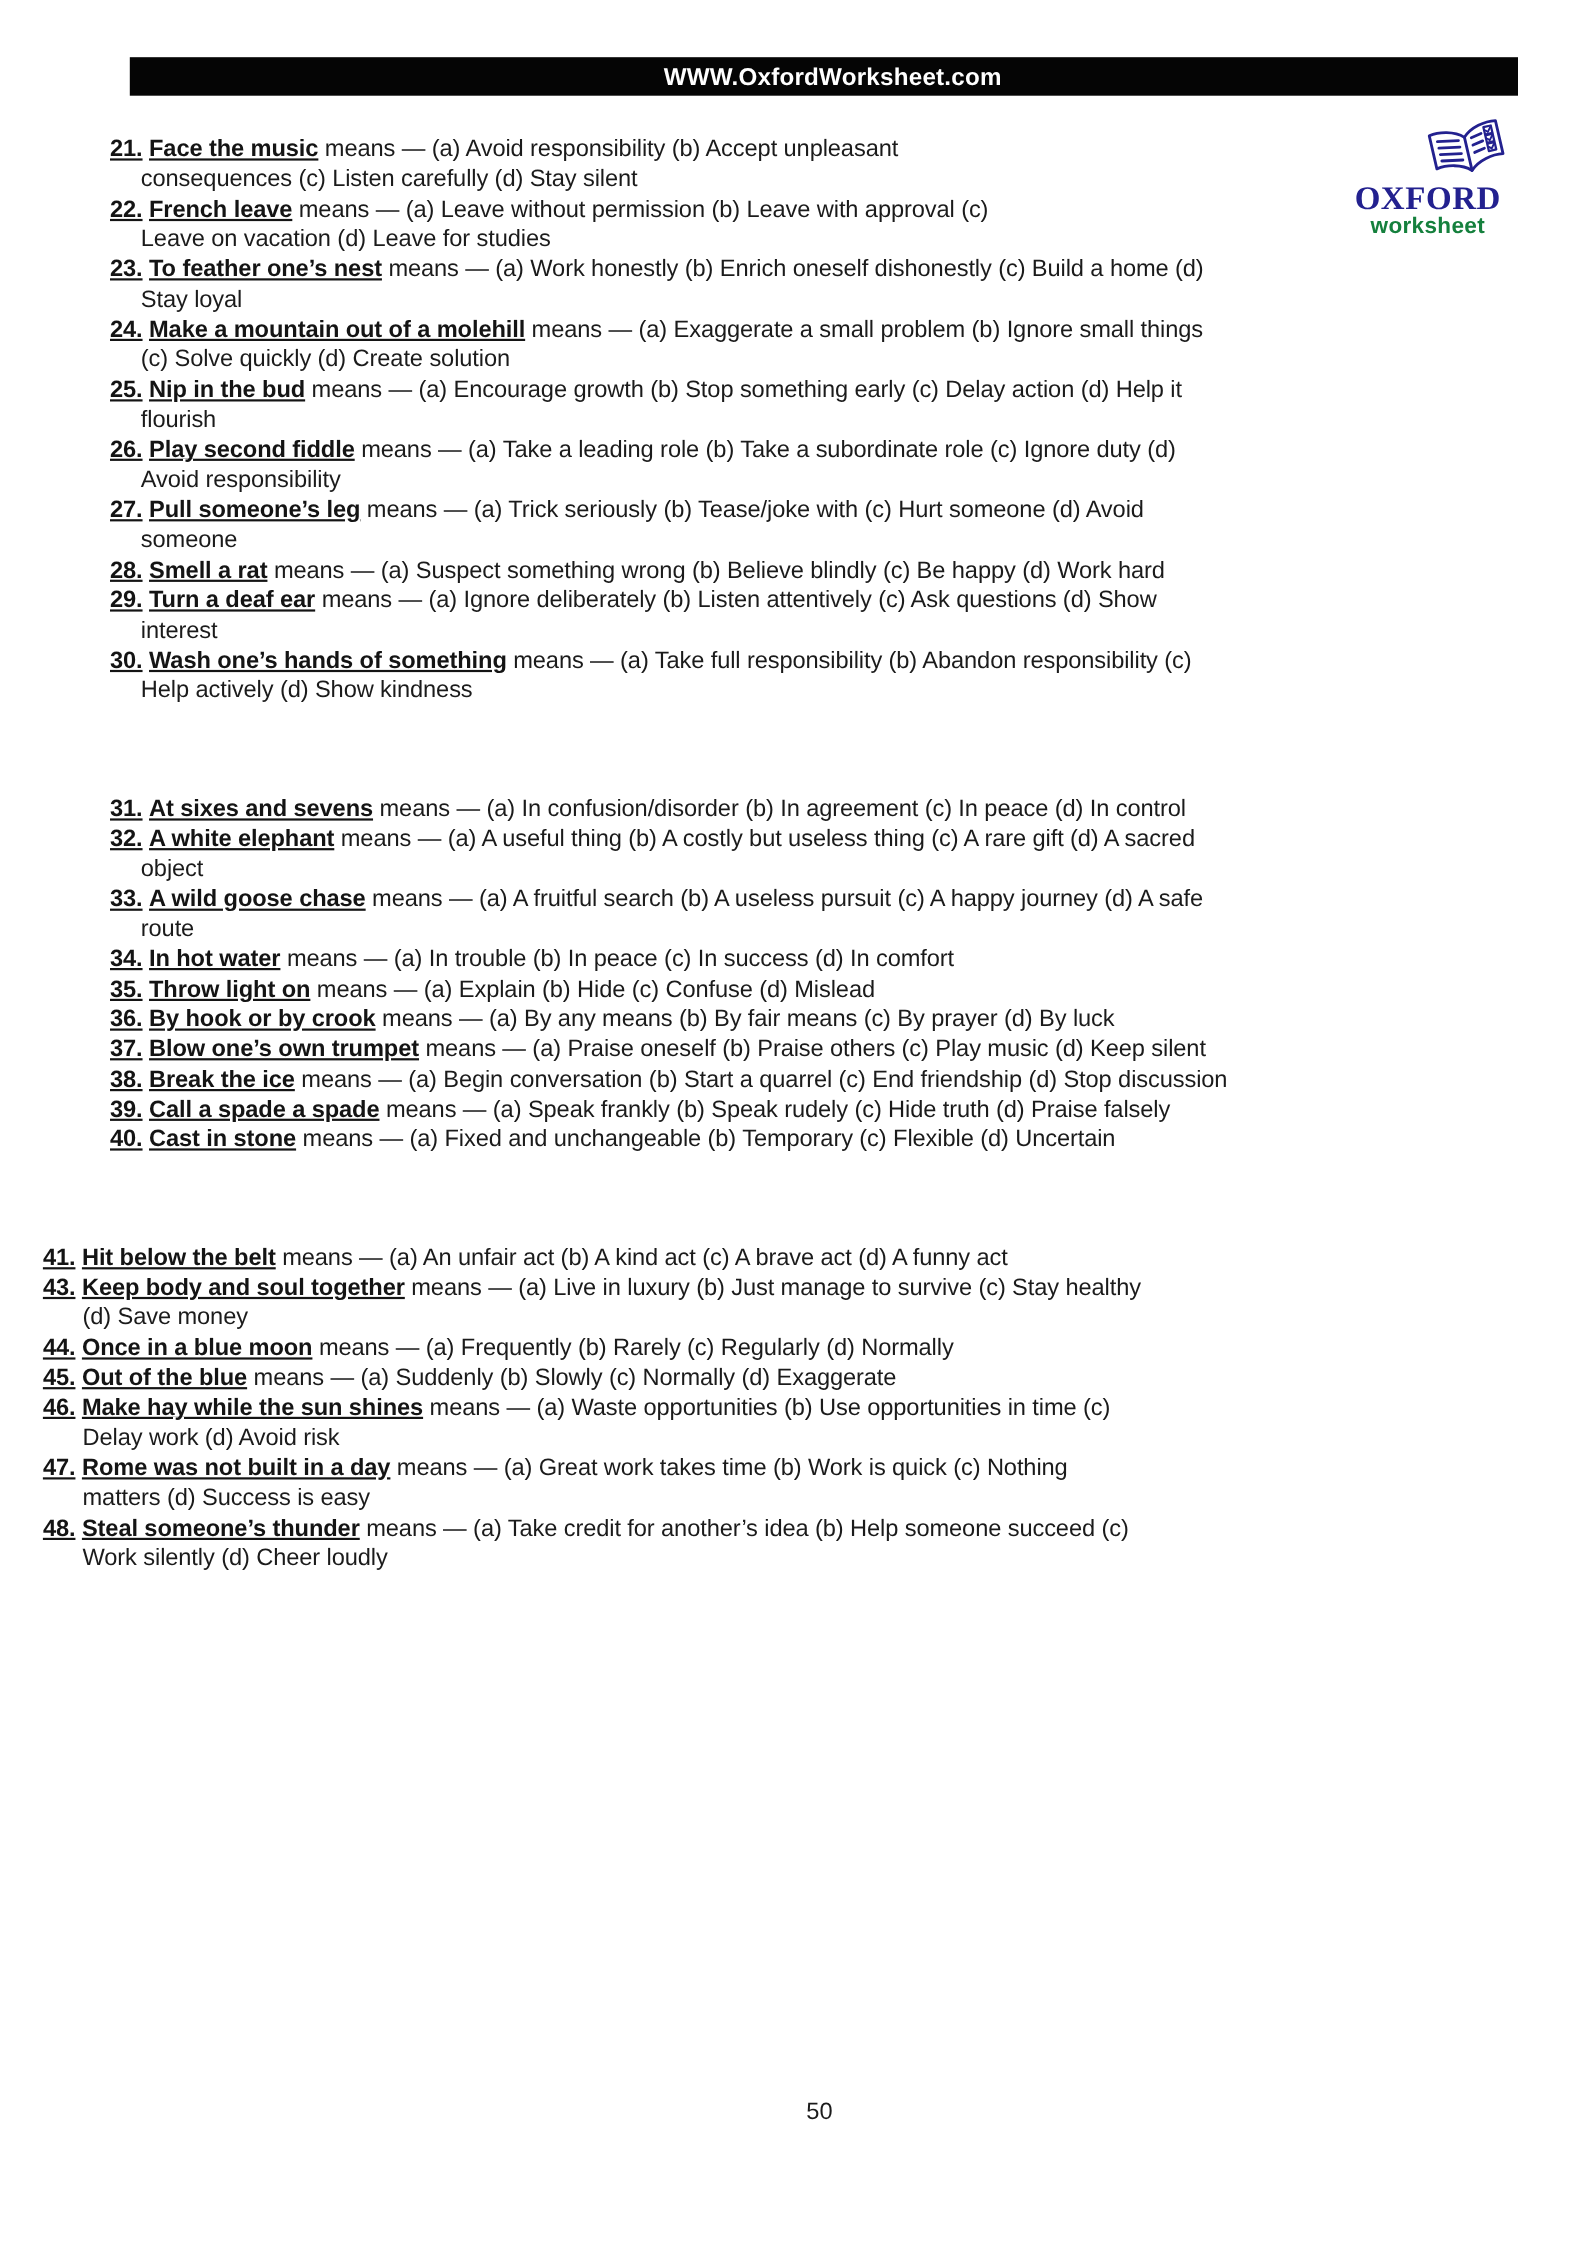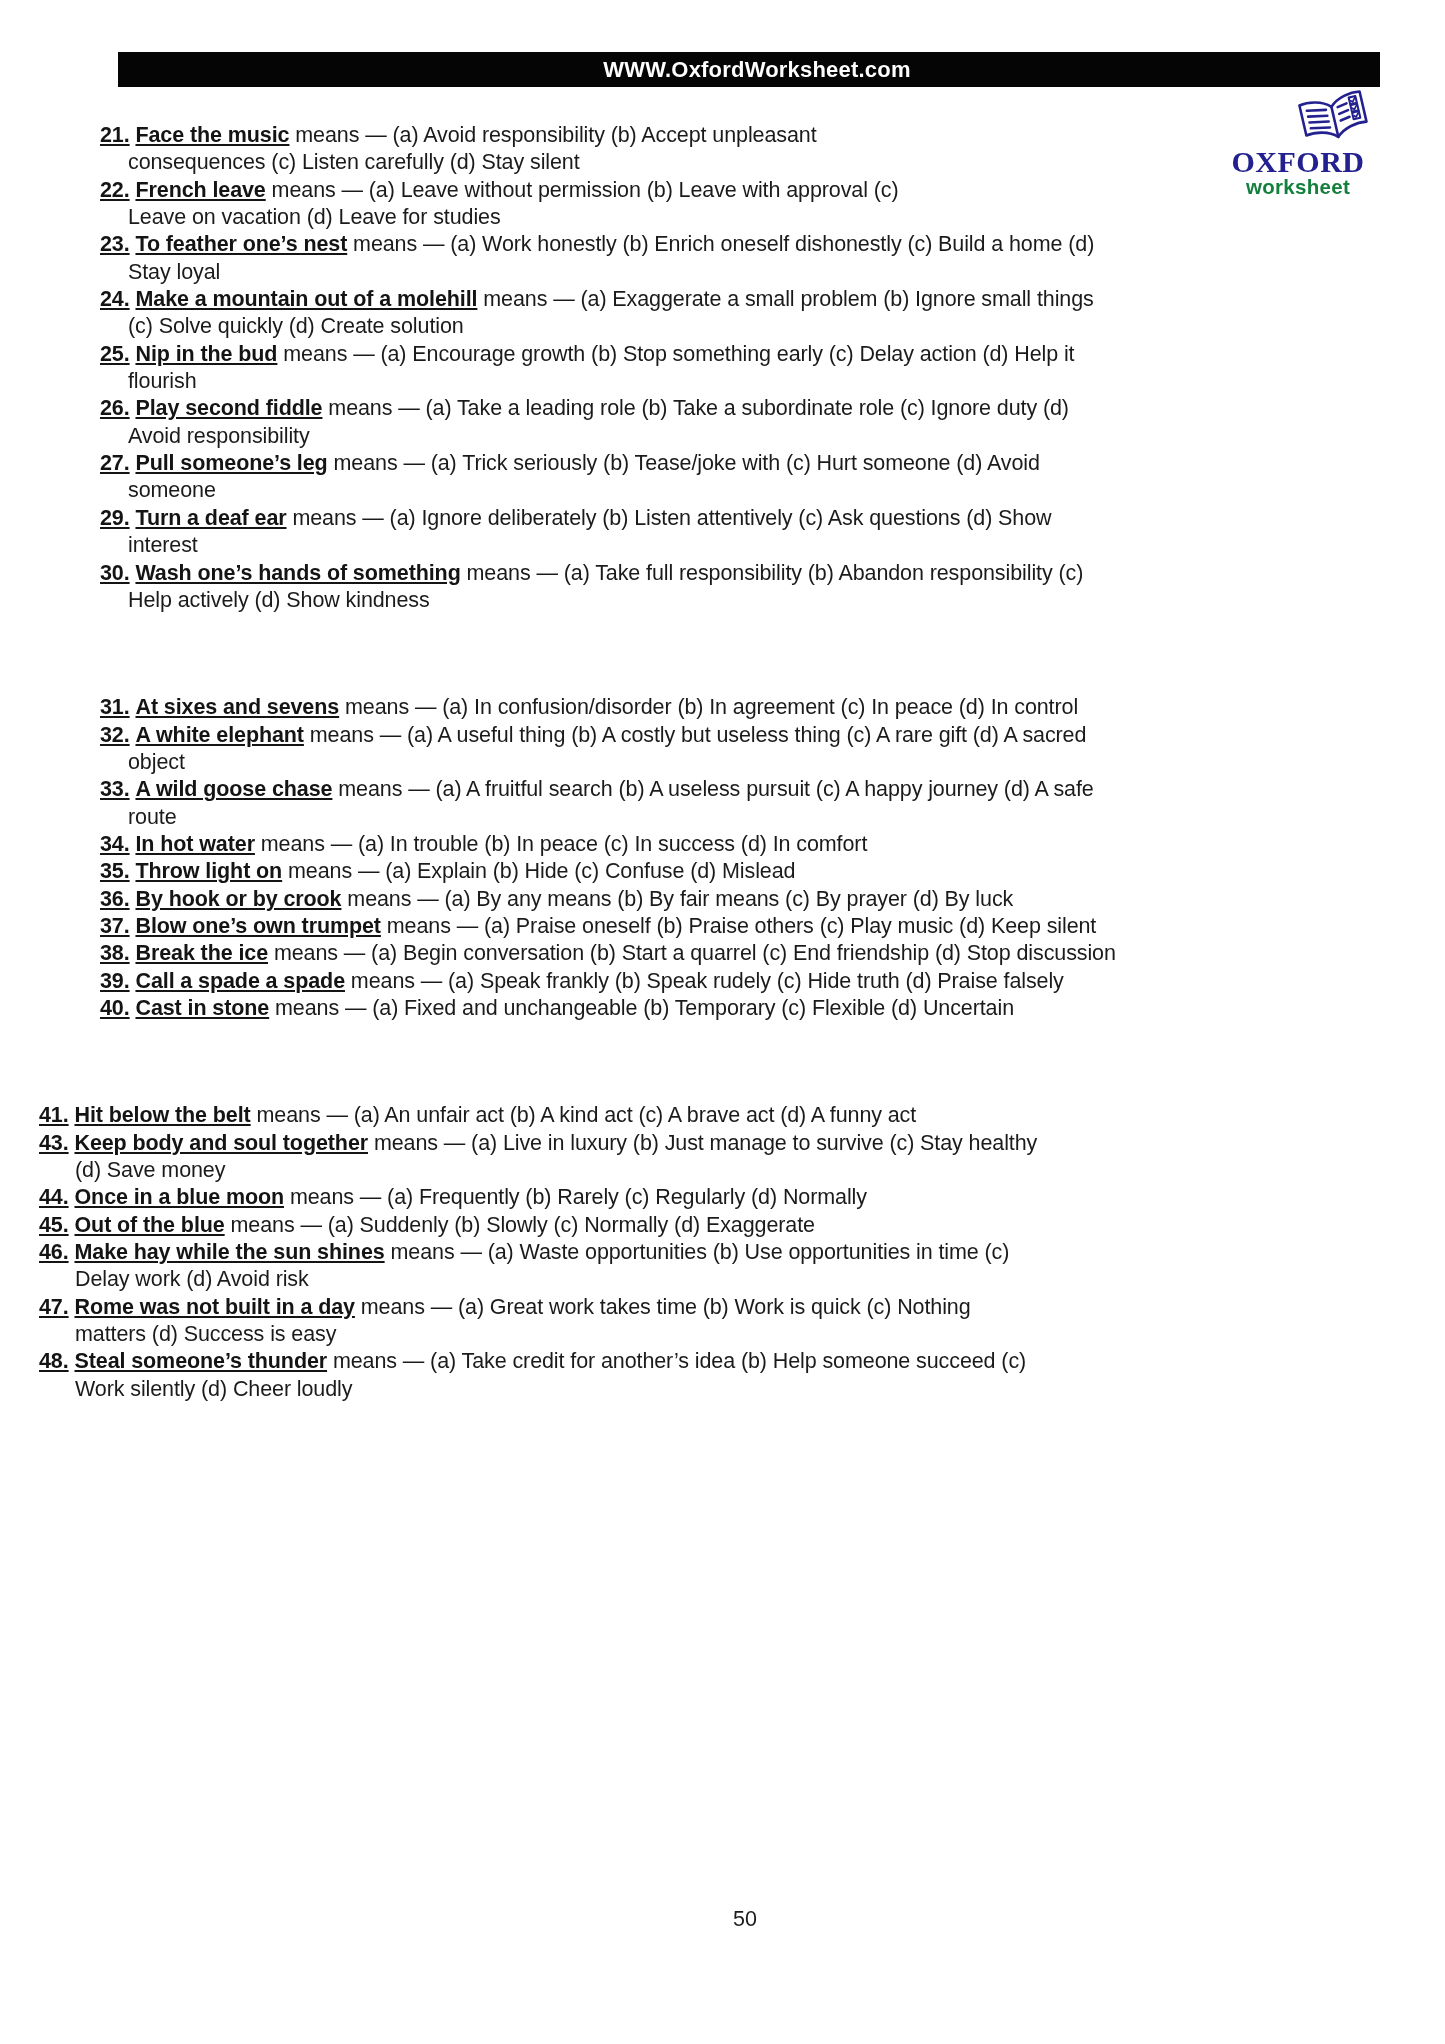--- a/index.html
+++ b/index.html
@@ -15,21 +15,21 @@
   .header-bar {
     position:absolute; left:118px; top:52px;
     width:1262px; height:35px;
     background:#050505;
     display:flex; align-items:center; justify-content:center;
   }
   .header-bar .header-title {
     color:#ffffff; font-weight:bold; font-size:22px; letter-spacing:0.2px;margin-left:16px;
   }
   .logo {
-    position:absolute; left:1222px; top:86px; width:152px;
+    position:absolute; left:1222px; top:104px; width:152px;
     display:flex; flex-direction:column; align-items:center;
   }
   .logo .book-wrap { align-self:flex-end; margin-right:2px; transform:rotate(-13deg); }
   .logo .brand {
     font-family:"Liberation Serif", serif;
     font-weight:bold; font-size:30px; line-height:28px;
     color:#23218f; letter-spacing:0.5px; margin-top:-2px;
   }
   .logo .subtitle {
     font-family:"Liberation Sans", sans-serif;
@@ -97,20 +97,21 @@
         <div class="question"><b>23.</b> <b>To feather one’s nest</b> <span>means — (a) Work honestly (b) Enrich oneself dishonestly (c) Build a home (d)
 Stay loyal</span></div>
         <div class="question"><b>24.</b> <b>Make a mountain out of a molehill</b> <span>means — (a) Exaggerate a small problem (b) Ignore small things
 (c) Solve quickly (d) Create solution</span></div>
         <div class="question"><b>25.</b> <b>Nip in the bud</b> <span>means — (a) Encourage growth (b) Stop something early (c) Delay action (d) Help it
 flourish</span></div>
         <div class="question"><b>26.</b> <b>Play second fiddle</b> <span>means — (a) Take a leading role (b) Take a subordinate role (c) Ignore duty (d)
 Avoid responsibility</span></div>
         <div class="question"><b>27.</b> <b>Pull someone’s leg</b> <span>means — (a) Trick seriously (b) Tease/joke with (c) Hurt someone (d) Avoid
 someone</span></div>
+        <div class="question"><b>28.</b> <b>Smell a rat</b> <span>means — (a) Suspect something wrong (b) Believe blindly (c) Be happy (d) Work hard</span></div>
         <div class="question"><b>29.</b> <b>Turn a deaf ear</b> <span>means — (a) Ignore deliberately (b) Listen attentively (c) Ask questions (d) Show
 interest</span></div>
         <div class="question"><b>30.</b> <b>Wash one’s hands of something</b> <span>means — (a) Take full responsibility (b) Abandon responsibility (c)
 Help actively (d) Show kindness</span></div>
       </div>
     <div class="gap"></div>
     <div class="sec">
         <div class="question"><b>31.</b> <b>At sixes and sevens</b> <span>means — (a) In confusion/disorder (b) In agreement (c) In peace (d) In control</span></div>
         <div class="question"><b>32.</b> <b>A white elephant</b> <span>means — (a) A useful thing (b) A costly but useless thing (c) A rare gift (d) A sacred
 object</span></div>

